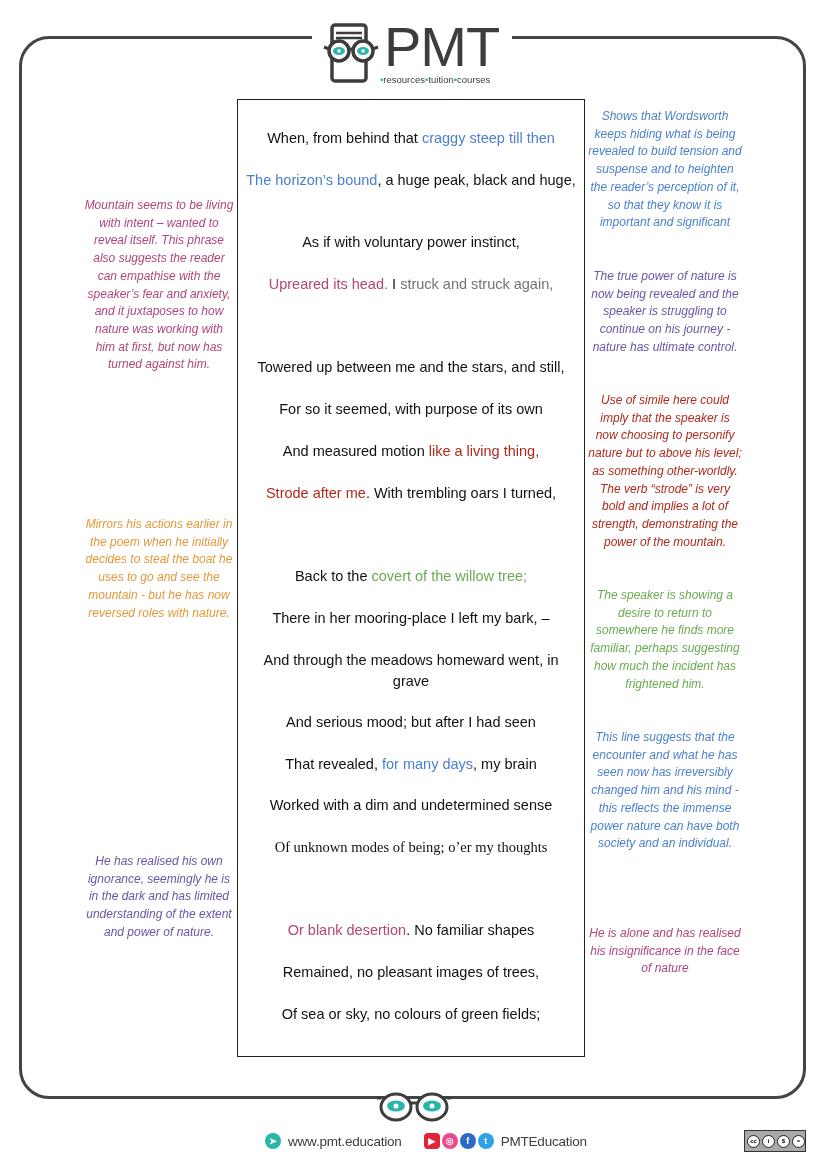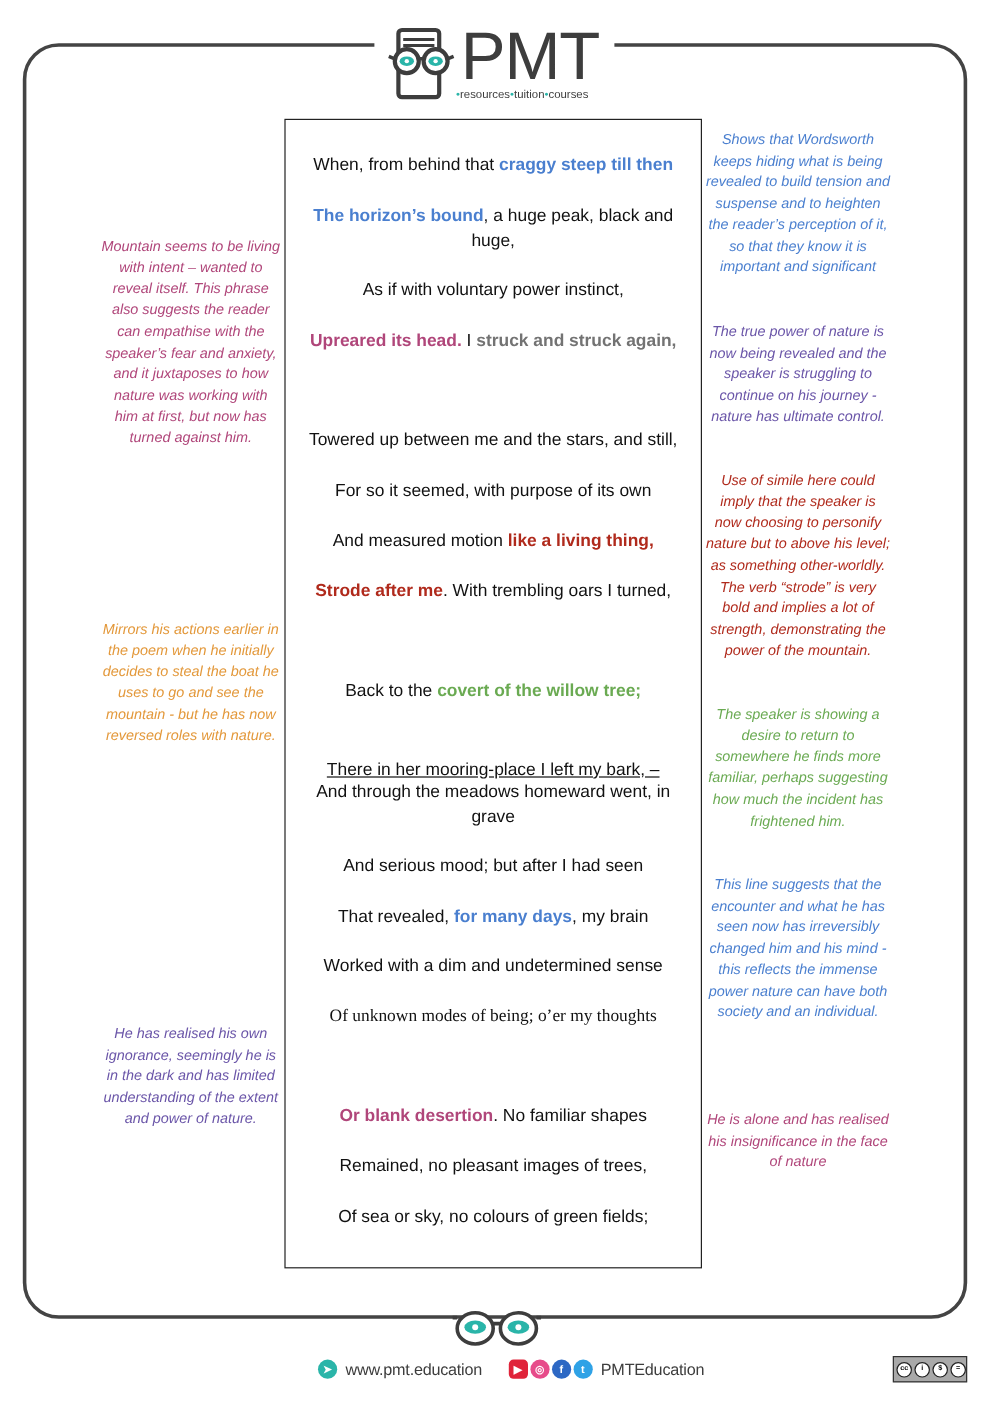--- a/index.html
+++ b/index.html
@@ -11,21 +11,21 @@
 
   .logo { position: absolute; left: 322px; top: 20px; width: 190px; height: 70px; }
   .logo-text { position: absolute; left: 62px; top: -6px; font-size: 56px; color: #3d3d3d; letter-spacing: -1px;
                font-family: "Liberation Sans", sans-serif; font-weight: 400; }
   .logo-tag { position: absolute; left: 58px; top: 54px; font-size: 9.5px; color: #3d3d3d; font-family: "Liberation Sans", sans-serif; white-space: nowrap; }
   .logo-tag .dot { color: #2ab5a9; }
 
   .poem-box { position: absolute; left: 237px; top: 99px; width: 348px; height: 958px;
               border: 1.5px solid #222; box-sizing: border-box; background: #fff; }
   .poem-line { position: absolute; left: 6px; right: 6px; text-align: center; font-size: 14.5px; color: #111; line-height: 21px; }
-  .hl { font-weight: bold; }
+  .hl { font-weight: normal; }
 
   .note { position: absolute; font-style: italic; font-size: 12px; line-height: 17.7px; text-align: center; }
   .note.left { left: 84px; width: 150px; }
   .note.right { left: 588px; width: 154px; }
 
   .footer-eyes { position: absolute; left: 377px; top: 1090px; width: 74px; height: 34px; }
   .footer { position: absolute; top: 1130px; left: 265px; height: 22px; display: flex; align-items: center; font-size: 13.5px; color: #3d3d3d; font-family: "Liberation Sans", sans-serif; }
   .footer .ico { width: 16px; height: 16px; border-radius: 50%; display: inline-flex; align-items: center; justify-content: center; color: #fff; font-size: 9px; font-weight: bold; margin-right: 2px; }
   .footer .site { margin-left: 5px; margin-right: 22px; letter-spacing: -0.2px; }
   .footer .handle { margin-left: 5px; letter-spacing: -0.2px; }
@@ -74,21 +74,21 @@
 <div class="poem-box" id="poem">
     <div class="poem-line" style="top: 28px;"><span>When, from behind that </span><span class="hl" style="color: rgb(74, 127, 207);">craggy steep till then</span></div>
     <div class="poem-line" style="top: 70px;"><span class="hl" style="color: rgb(74, 127, 207);">The horizon’s bound</span><span>, a huge peak, black and huge,</span></div>
     <div class="poem-line" style="top: 132px;"><span>As if with voluntary power instinct,</span></div>
     <div class="poem-line" style="top: 174px;"><span class="hl" style="color: rgb(176, 70, 122);">Upreared its head.</span><span> I </span><span class="hl" style="color: #737373; margin-top: 32px;">struck and struck again,</span></div>
     <div class="poem-line" style="top: 257px;"><span>Towered up between me and the stars, and still,</span></div>
     <div class="poem-line" style="top: 299px;"><span>For so it seemed, with purpose of its own</span></div>
     <div class="poem-line" style="top: 341px;"><span>And measured motion </span><span class="hl" style="color: rgb(176, 42, 28);">like a living thing,</span></div>
     <div class="poem-line" style="top: 383px;"><span class="hl" style="color: rgb(176, 42, 28);">Strode after me</span><span>. With trembling oars I turned,</span></div>
     <div class="poem-line" style="top: 466px;"><span>Back to the </span><span class="hl" style="color: rgb(106, 170, 82);">covert of the willow tree;</span></div>
-    <div class="poem-line" style="top: 532px; text-decoration: underline;"><span>There in her mooring-place I left my bark, –</span></div>
+    <div class="poem-line" style="top: 508px;"><span>There in her mooring-place I left my bark, –</span></div>
     <div class="poem-line" style="top: 550px;"><span>And through the meadows homeward went, in grave</span></div>
     <div class="poem-line" style="top: 612px;"><span>And serious mood; but after I had seen</span></div>
     <div class="poem-line" style="top: 654px;"><span>That revealed, </span><span class="hl" style="color: rgb(74, 127, 207);">for many days</span><span>, my brain</span></div>
     <div class="poem-line" style="top: 695px;"><span>Worked with a dim and undetermined sense</span></div>
     <div class="poem-line" style="top: 737px; font-family: Liberation Serif, serif;"><span>Of unknown modes of being; o’er my thoughts</span></div>
     <div class="poem-line" style="top: 820px;"><span class="hl" style="color: rgb(176, 70, 122);">Or blank desertion</span><span>. No familiar shapes</span></div>
     <div class="poem-line" style="top: 862px;"><span>Remained, no pleasant images of trees,</span></div>
     <div class="poem-line" style="top: 904px;"><span>Of sea or sky, no colours of green fields;</span></div>
   </div>
 

